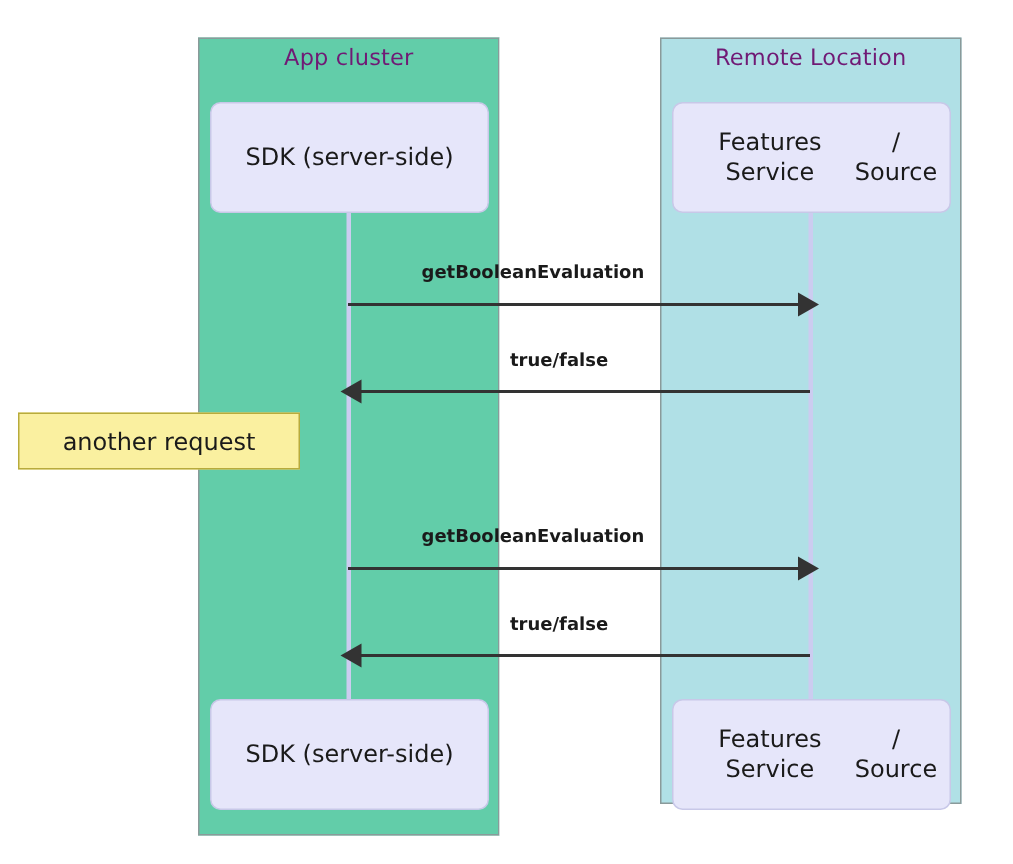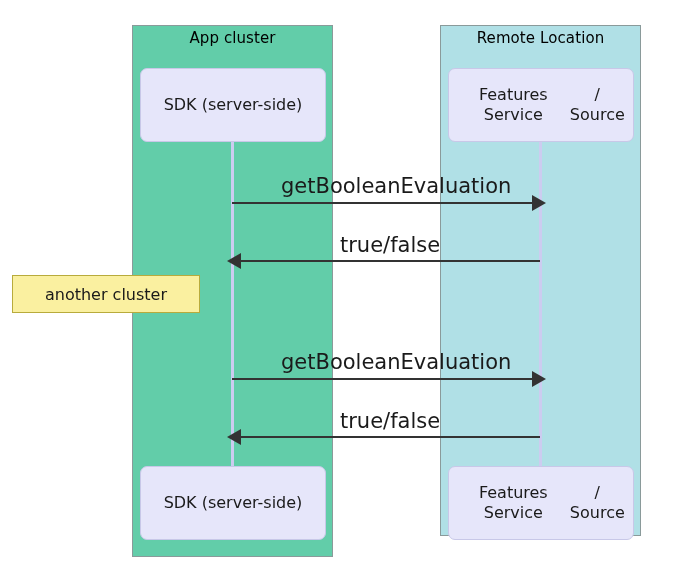--- a/index.html
+++ b/index.html
@@ -38,21 +38,21 @@
     height: 511px;
     background: #b0e0e6;
   }
   .panel-title {
     position: absolute;
     top: 3px;
     left: 0;
     right: 0;
     text-align: center;
     font-size: 15px;
-    color: #000000;
+    color: #701a75;
     letter-spacing: 0.1px;
   }
 
   
   .lifeline {
     position: absolute;
     width: 3px;
     background: #ccccf0;
     top: 142px;
     height: 335px;
@@ -101,24 +101,25 @@
     border-left: 14px solid #333333;
   }
   .arrowhead.left {
     border-top: 8px solid transparent;
     border-bottom: 8px solid transparent;
     border-right: 14px solid #333333;
   }
 
   .msg-label {
     position: absolute;
-    font-size: 21px;
+    font-size: 12px;
     color: #1a1a1a;
     white-space: nowrap;
     background: transparent;
+    font-weight: bold;
   }
 
   
   .note {
     position: absolute;
     left: 12px;
     top: 275px;
     width: 188px;
     height: 38px;
     box-sizing: border-box;
@@ -168,21 +169,21 @@
   </div>
 
   <div class="msg-label" style="left:281px; top:174px;">getBooleanEvaluation</div>
   <div class="msg-line forward" style="top:202px;"></div>
   <div class="arrowhead right" style="left:532px; top:195px;"></div>
 
   <div class="msg-label" style="left:340px; top:233px;">true/false</div>
   <div class="msg-line backward" style="top:260px;"></div>
   <div class="arrowhead left" style="left:227px; top:253px;"></div>
 
-  <div class="note">another cluster</div>
+  <div class="note">another request</div>
 
   <div class="msg-label" style="left:281px; top:350px;">getBooleanEvaluation</div>
   <div class="msg-line forward" style="top:378px;"></div>
   <div class="arrowhead right" style="left:532px; top:371px;"></div>
 
   <div class="msg-label" style="left:340px; top:409px;">true/false</div>
   <div class="msg-line backward" style="top:436px;"></div>
   <div class="arrowhead left" style="left:227px; top:429px;"></div>
 
   <div class="actor-box sdk-bottom">SDK (server-side)</div>

